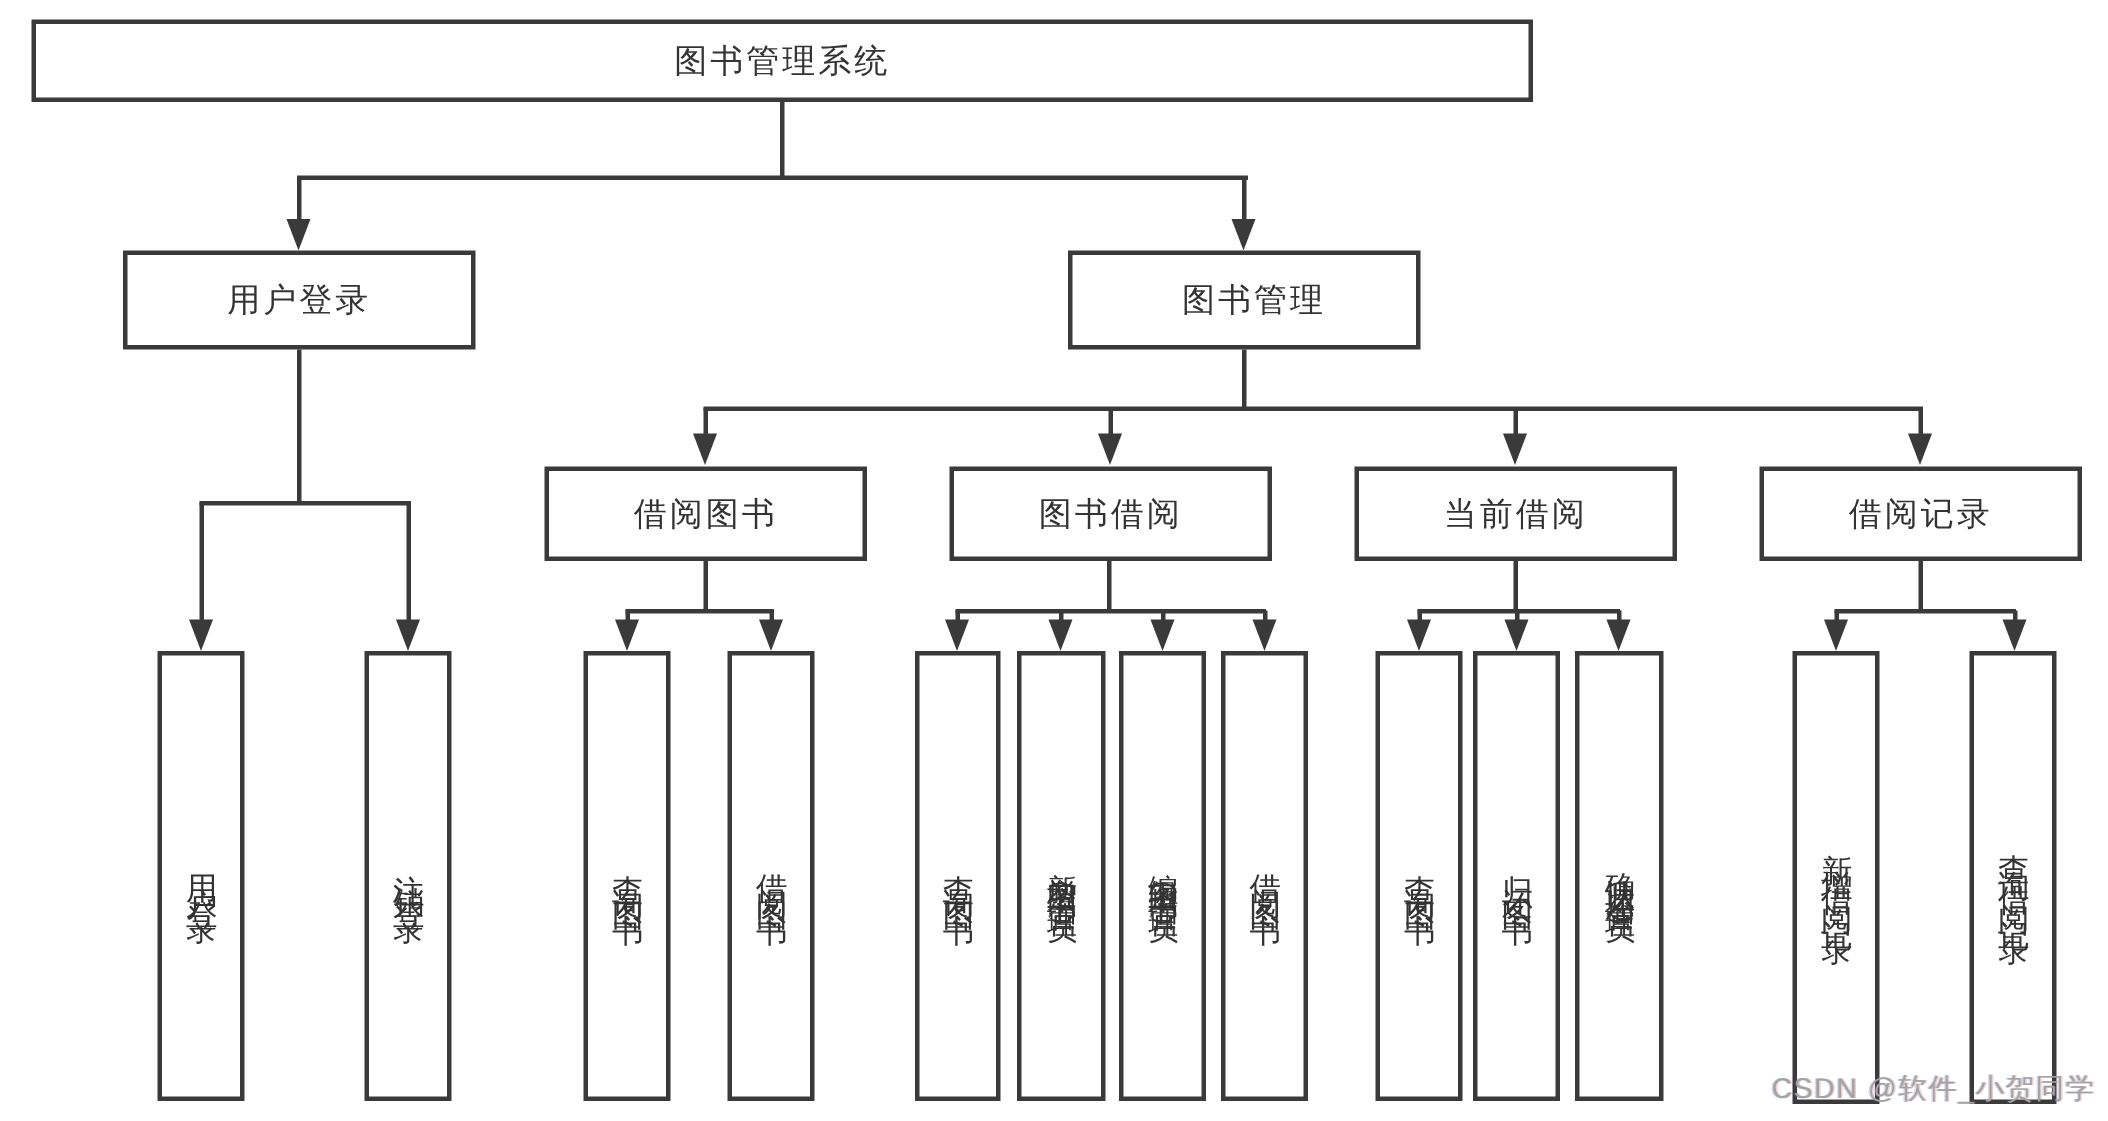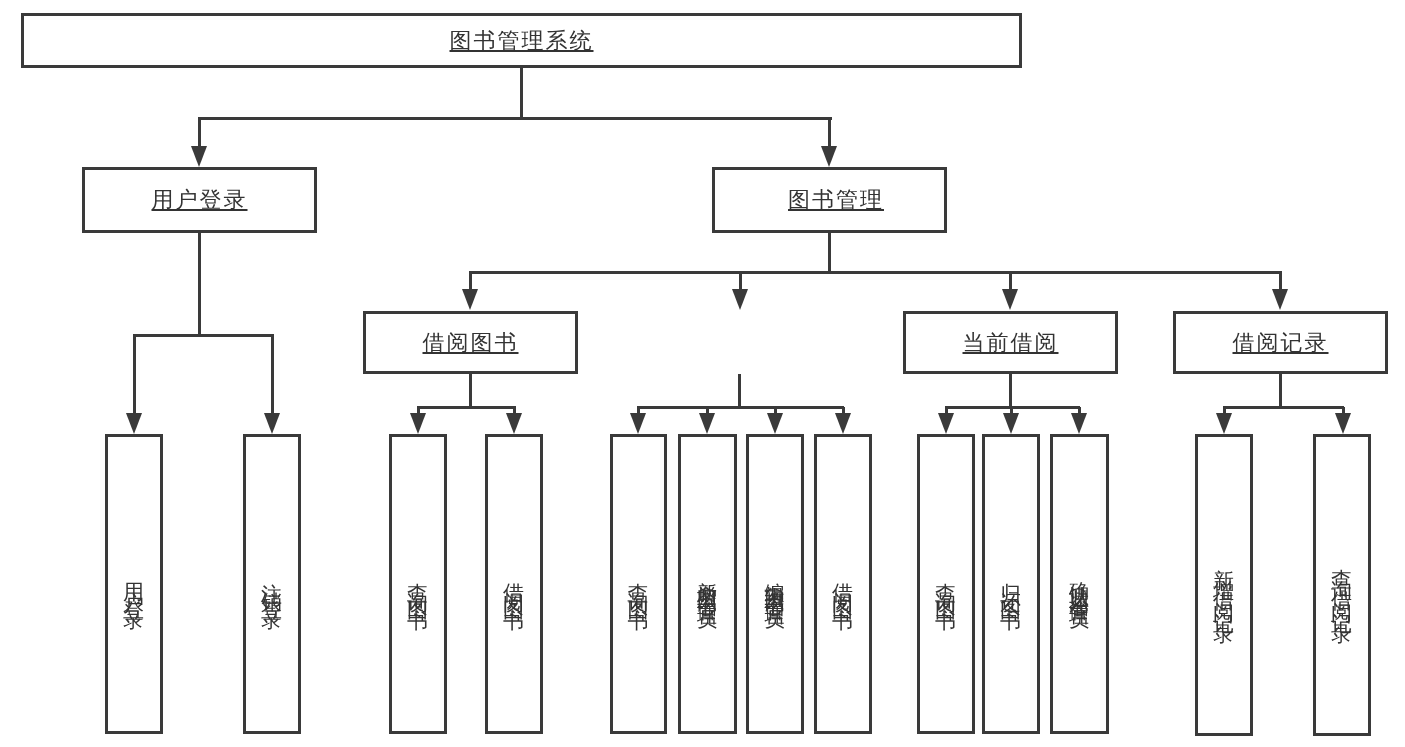--- a/index.html
+++ b/index.html
@@ -12,21 +12,21 @@
   body{font-family:"Liberation Sans","DejaVu Sans",sans-serif;}
   .canvas{
     position:relative;width:1405px;height:747px;background:var(--bg);
     overflow:hidden;
   }
   .box{
     position:absolute;border:3px solid var(--line);background:#fff;
     display:flex;align-items:center;justify-content:center;
     color:var(--text);box-sizing:border-box;
   }
-  .hbox{font-size:22px;letter-spacing:2px;white-space:nowrap;text-decoration:underline;}
+  .hbox{font-size:22px;letter-spacing:2px;white-space:nowrap;}
   .vbox span{
     writing-mode:vertical-rl;line-height:1;font-size:21px;
     color:var(--text);display:block;
   }
   .sp-wide{letter-spacing:9px;}
   .sp-mid{letter-spacing:11px;}
   .sp-tight{letter-spacing:4px;font-size:20px !important;}
   .vline{position:absolute;width:3px;background:var(--line);}
   .hline{position:absolute;height:3px;background:var(--line);}
   .arrow{position:absolute;width:16px;}
@@ -90,20 +90,21 @@
   <div class="arrow" style="left:1002px;top:272px;height:38px;">
     <div class="shaft"></div>
       <div class="head"></div>
   </div>
   <div class="arrow" style="left:1272px;top:272px;height:38px;">
     <div class="shaft"></div>
       <div class="head"></div>
   </div>
 
   <div class="box hbox" style="left:363px;top:311px;width:215px;height:63px;">借阅图书</div>
+  <div class="box hbox" style="left:633px;top:311px;width:215px;height:63px;">图书借阅</div>
   <div class="box hbox" style="left:1173px;top:311px;width:215px;height:63px;">借阅记录</div>
   <div class="box hbox" style="left:903px;top:311px;width:215px;height:63px;">当前借阅</div>
 
   <div class="vline" style="left:469px;top:374px;height:34px;"></div>
   <div class="hline" style="left:417px;top:406px;width:99px;"></div>
   <div class="arrow" style="left:410px;top:407px;height:27px;">
       <div class="shaft"></div>
       <div class="head"></div>
     </div>
   <div class="arrow" style="left:506px;top:407px;height:27px;">
@@ -193,14 +194,15 @@
     <span class="sp-tight">确认归还（管理员）</span>
   </div>
 
   <div class="box vbox" style="left:1195px;top:434px;width:58px;height:302px;">
     <span class="sp-mid">新增借阅记录</span>
   </div>
   <div class="box vbox" style="left:1313px;top:434px;width:58px;height:302px;">
     <span class="sp-mid">查询借阅记录</span>
   </div>
 
+  <div class="watermark">CSDN @软件_小贺同学</div>
 
 </div>
 
 </body></html>

